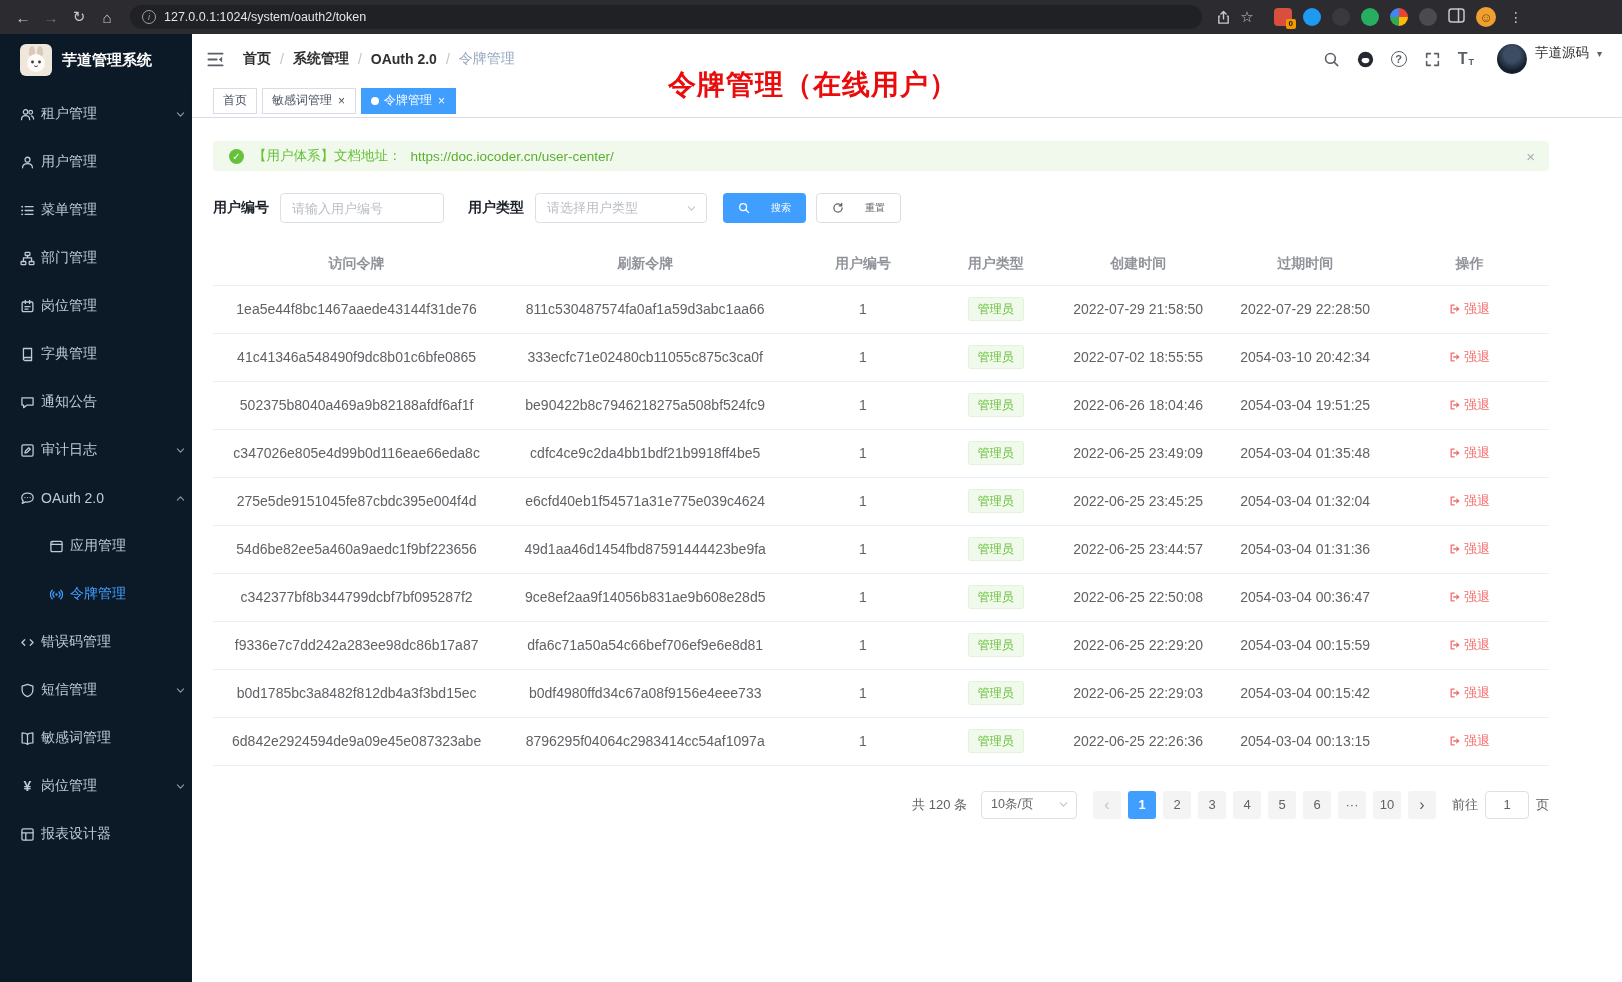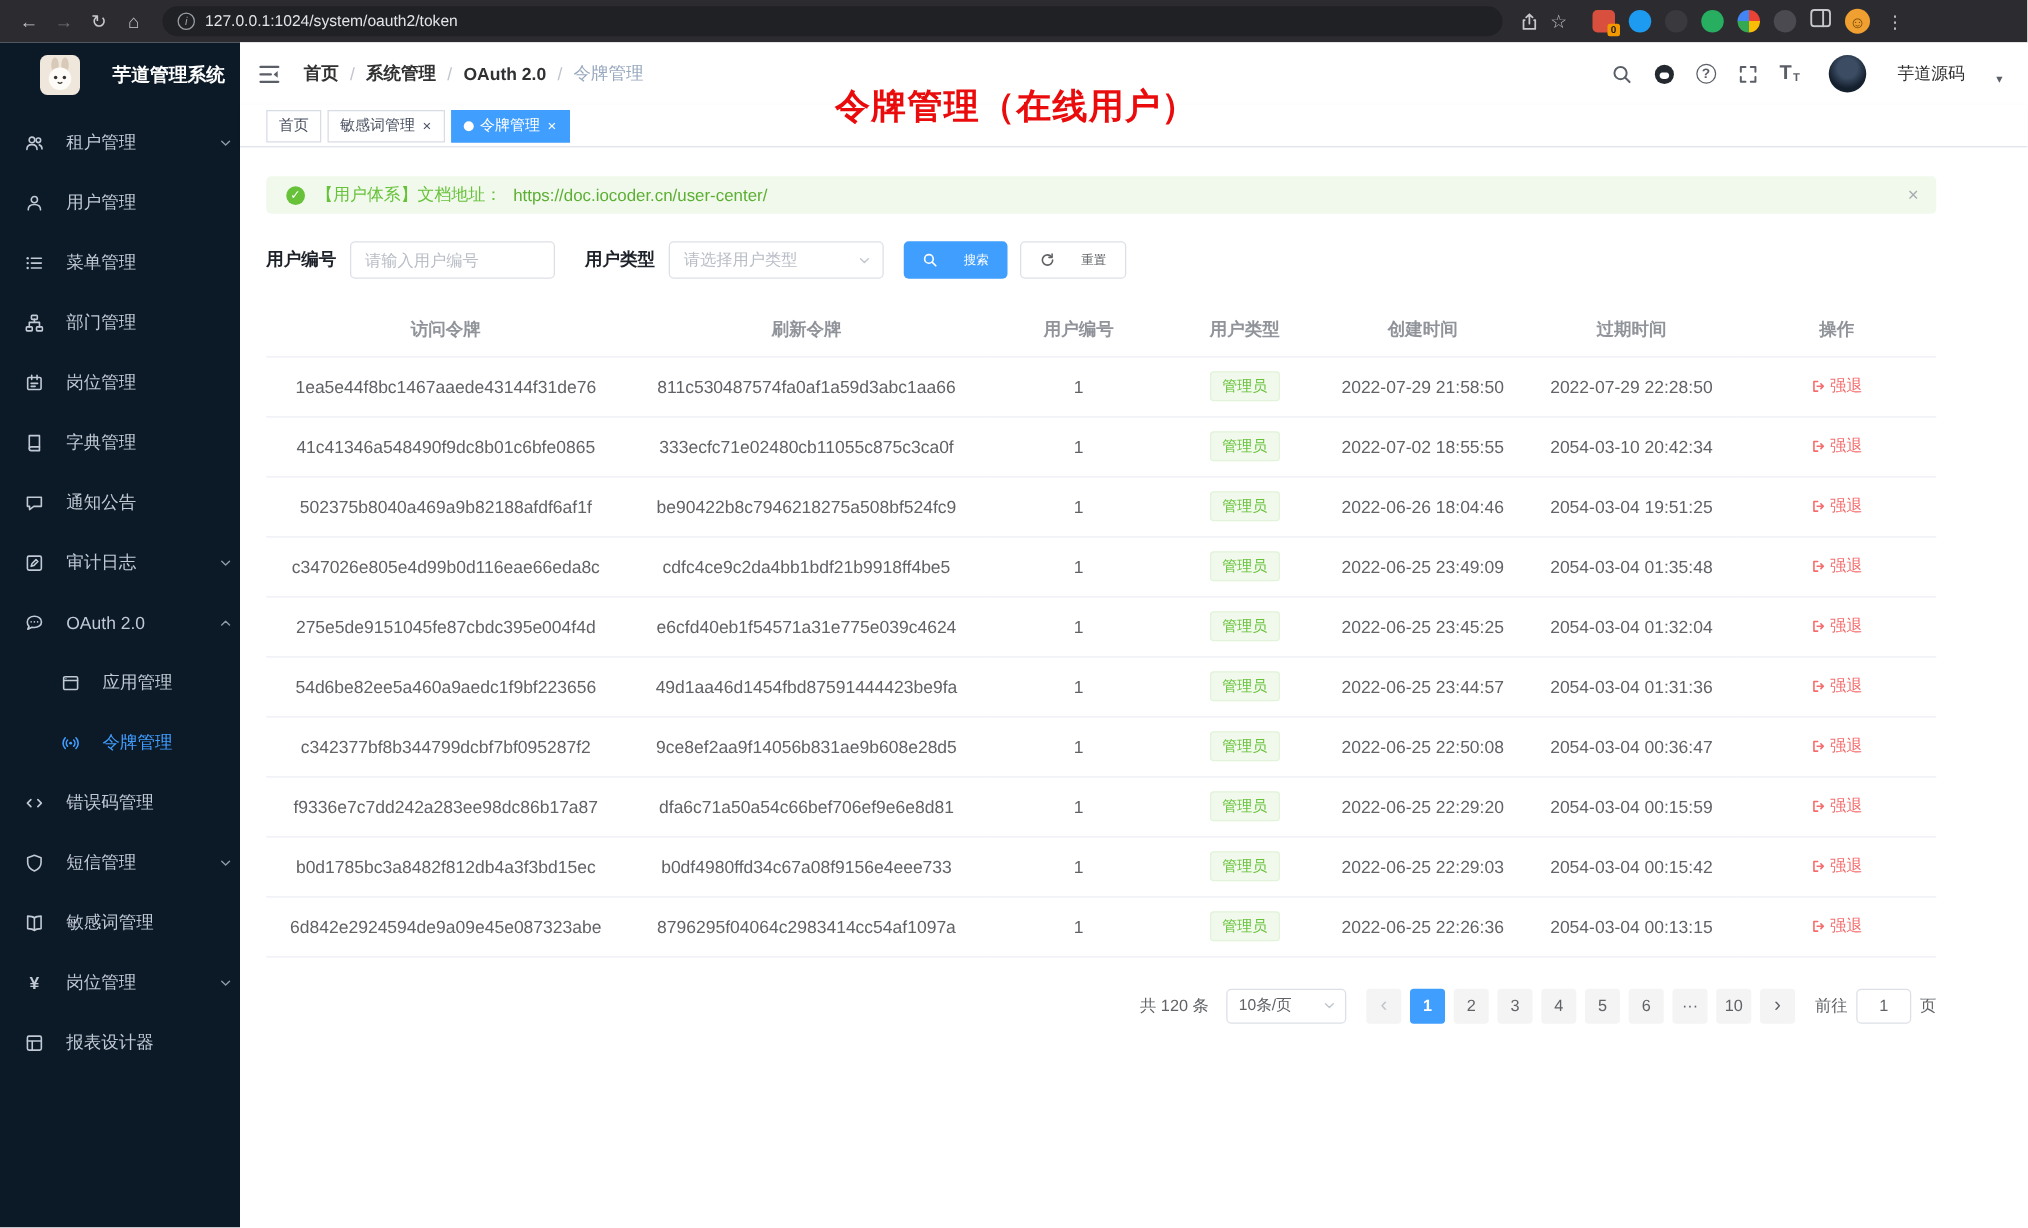--- a/index.html
+++ b/index.html
@@ -30,25 +30,25 @@
   .ext-badge{position:absolute;right:-4px;bottom:-3px;background:#f29900;color:#1b1b1b;font-size:8px;line-height:1;padding:1px 3px;border-radius:2px;font-weight:700}
   .ext-multi{background:conic-gradient(#ea4335 0 25%,#fbbc05 0 50%,#34a853 0 75%,#4285f4 0 100%)}
   .split-ic{color:#c6c8cc}
   .split-ic svg{width:17px;height:15px}
   .smiley{width:20px;height:20px;border-radius:50%;background:#f0a030;color:#6b4400;display:flex;align-items:center;justify-content:center;font-size:13px;cursor:pointer}
   .kebab{font-size:14px;cursor:pointer;margin-left:2px}
 
   
   .app{display:flex;height:948px}
   .sidebar{width:192px;flex:0 0 192px;background:#0c1a28;color:#c0c9d4;display:flex;flex-direction:column}
-  .logo-row{height:52px;display:flex;align-items:center;gap:26px;padding-left:32px;cursor:pointer}
+  .logo-row{height:52px;display:flex;align-items:center;gap:10px;padding-left:20px;cursor:pointer}
   .logo-img{width:32px;height:32px;flex:0 0 32px}
   .logo-title{color:#fff;font-size:15px;font-weight:700;white-space:nowrap}
   .menu{flex:1;overflow:hidden;padding-top:4px}
-  .menu-item{height:48px;display:flex;align-items:center;gap:18px;padding:0 6px 0 20px;font-size:14px;cursor:pointer;white-space:nowrap}
+  .menu-item{height:48px;display:flex;align-items:center;gap:6px;padding:0 6px 0 20px;font-size:14px;cursor:pointer;white-space:nowrap}
   .menu-item .mi{width:15px;height:15px;flex:0 0 15px}
   .menu-item .yen-ic{width:15px;flex:0 0 15px;text-align:center;font-weight:700;font-size:14px;line-height:1}
   .menu-item .chev{margin-left:auto;width:11px;height:11px;color:#8f9aa6}
   .chev.up{transform:rotate(180deg)}
   .menu-item.sub{padding-left:49px}
   .menu-item.active{color:#409eff}
 
   
   .main{flex:1;display:flex;flex-direction:column;background:#fff;min-width:0}
   .topbar{height:50px;display:flex;align-items:center;background:#fff;padding:0 20px 0 14px;gap:8px}
@@ -56,21 +56,21 @@
   .breadcrumb{display:flex;align-items:center;gap:9px;font-size:14px;margin-left:10px}
   .crumb{color:#303133;font-weight:600;cursor:pointer}
   .crumb.current{color:#97a8be;font-weight:400;cursor:default}
   .crumb-sep{color:#c0c4cc}
   .topbar-right{margin-left:auto;display:flex;align-items:center;gap:17px;color:#5a5e66}
   .ti{width:17px;height:17px;cursor:pointer}
   .gh{color:#24292f}
   .help-circle{width:16px;height:16px;border:1.5px solid #5a5e66;border-radius:50%;display:flex;align-items:center;justify-content:center;font-size:11px;font-weight:700;cursor:pointer}
   .tt{font-weight:700;font-size:16px;display:flex;align-items:flex-end;line-height:1;cursor:pointer}
   .tt .small{font-size:9px;margin-left:1px}
-  .user-wrap{display:flex;align-items:center;gap:25px;cursor:pointer;margin-left:6px}
+  .user-wrap{display:flex;align-items:flex-start;gap:8px;cursor:pointer;margin-left:6px}
   .user-avatar{width:30px;height:30px;border-radius:50%;background:radial-gradient(circle at 50% 35%,#3b4c63 0 32%,#15202e 65%)}
   .user-name{font-size:13.5px;color:#303133;font-weight:500}
   .user-caret{font-size:10px;color:#5a5e66;position:relative;top:4px}
 
   
   .tagbar{height:34px;display:flex;align-items:center;gap:5px;padding-left:21px;background:#fff;border-bottom:1px solid #d8dce5;box-shadow:0 1px 3px rgba(0,0,0,.05)}
   .tag{display:inline-flex;align-items:center;gap:5px;height:26px;padding:0 9px;border:1px solid #d8dce5;background:#fff;color:#495060;font-size:12px;cursor:pointer}
   .tag-close{font-size:12px;line-height:1;border-radius:50%;padding:1px}
   .tag.active{background:#409eff;border-color:#409eff;color:#fff}
   .tag-dot{width:8px;height:8px;border-radius:50%;background:#fff;display:inline-block}

